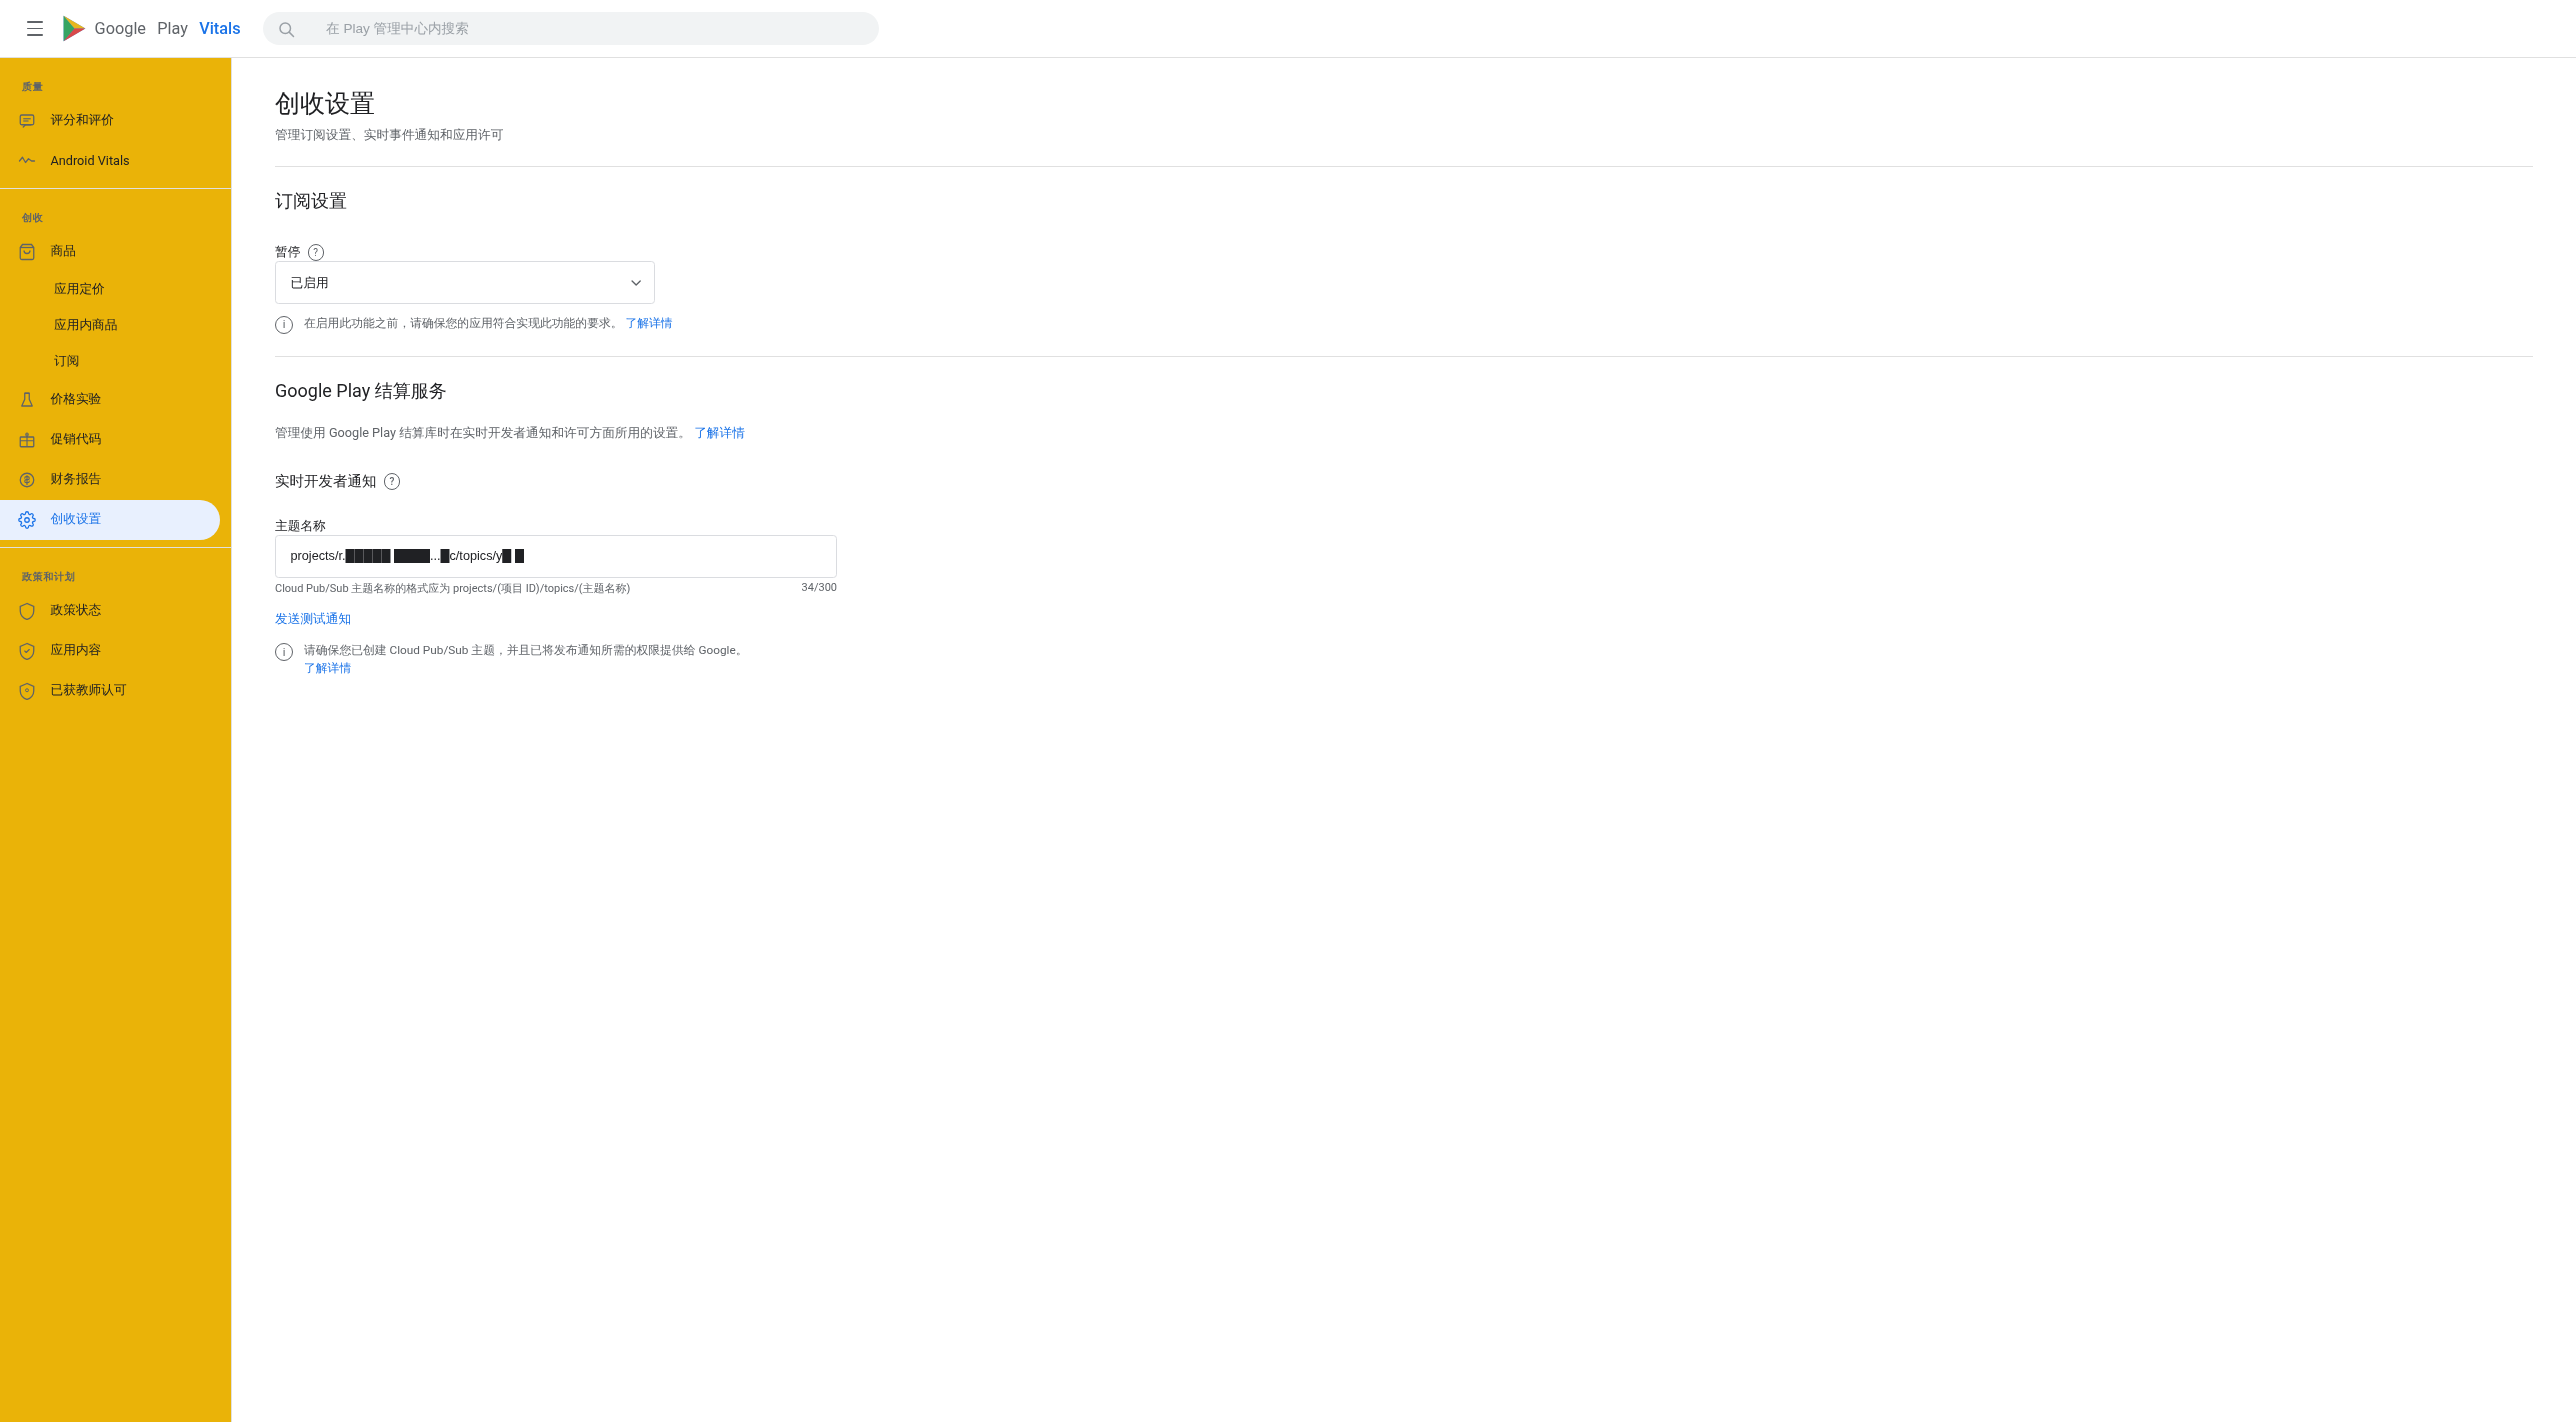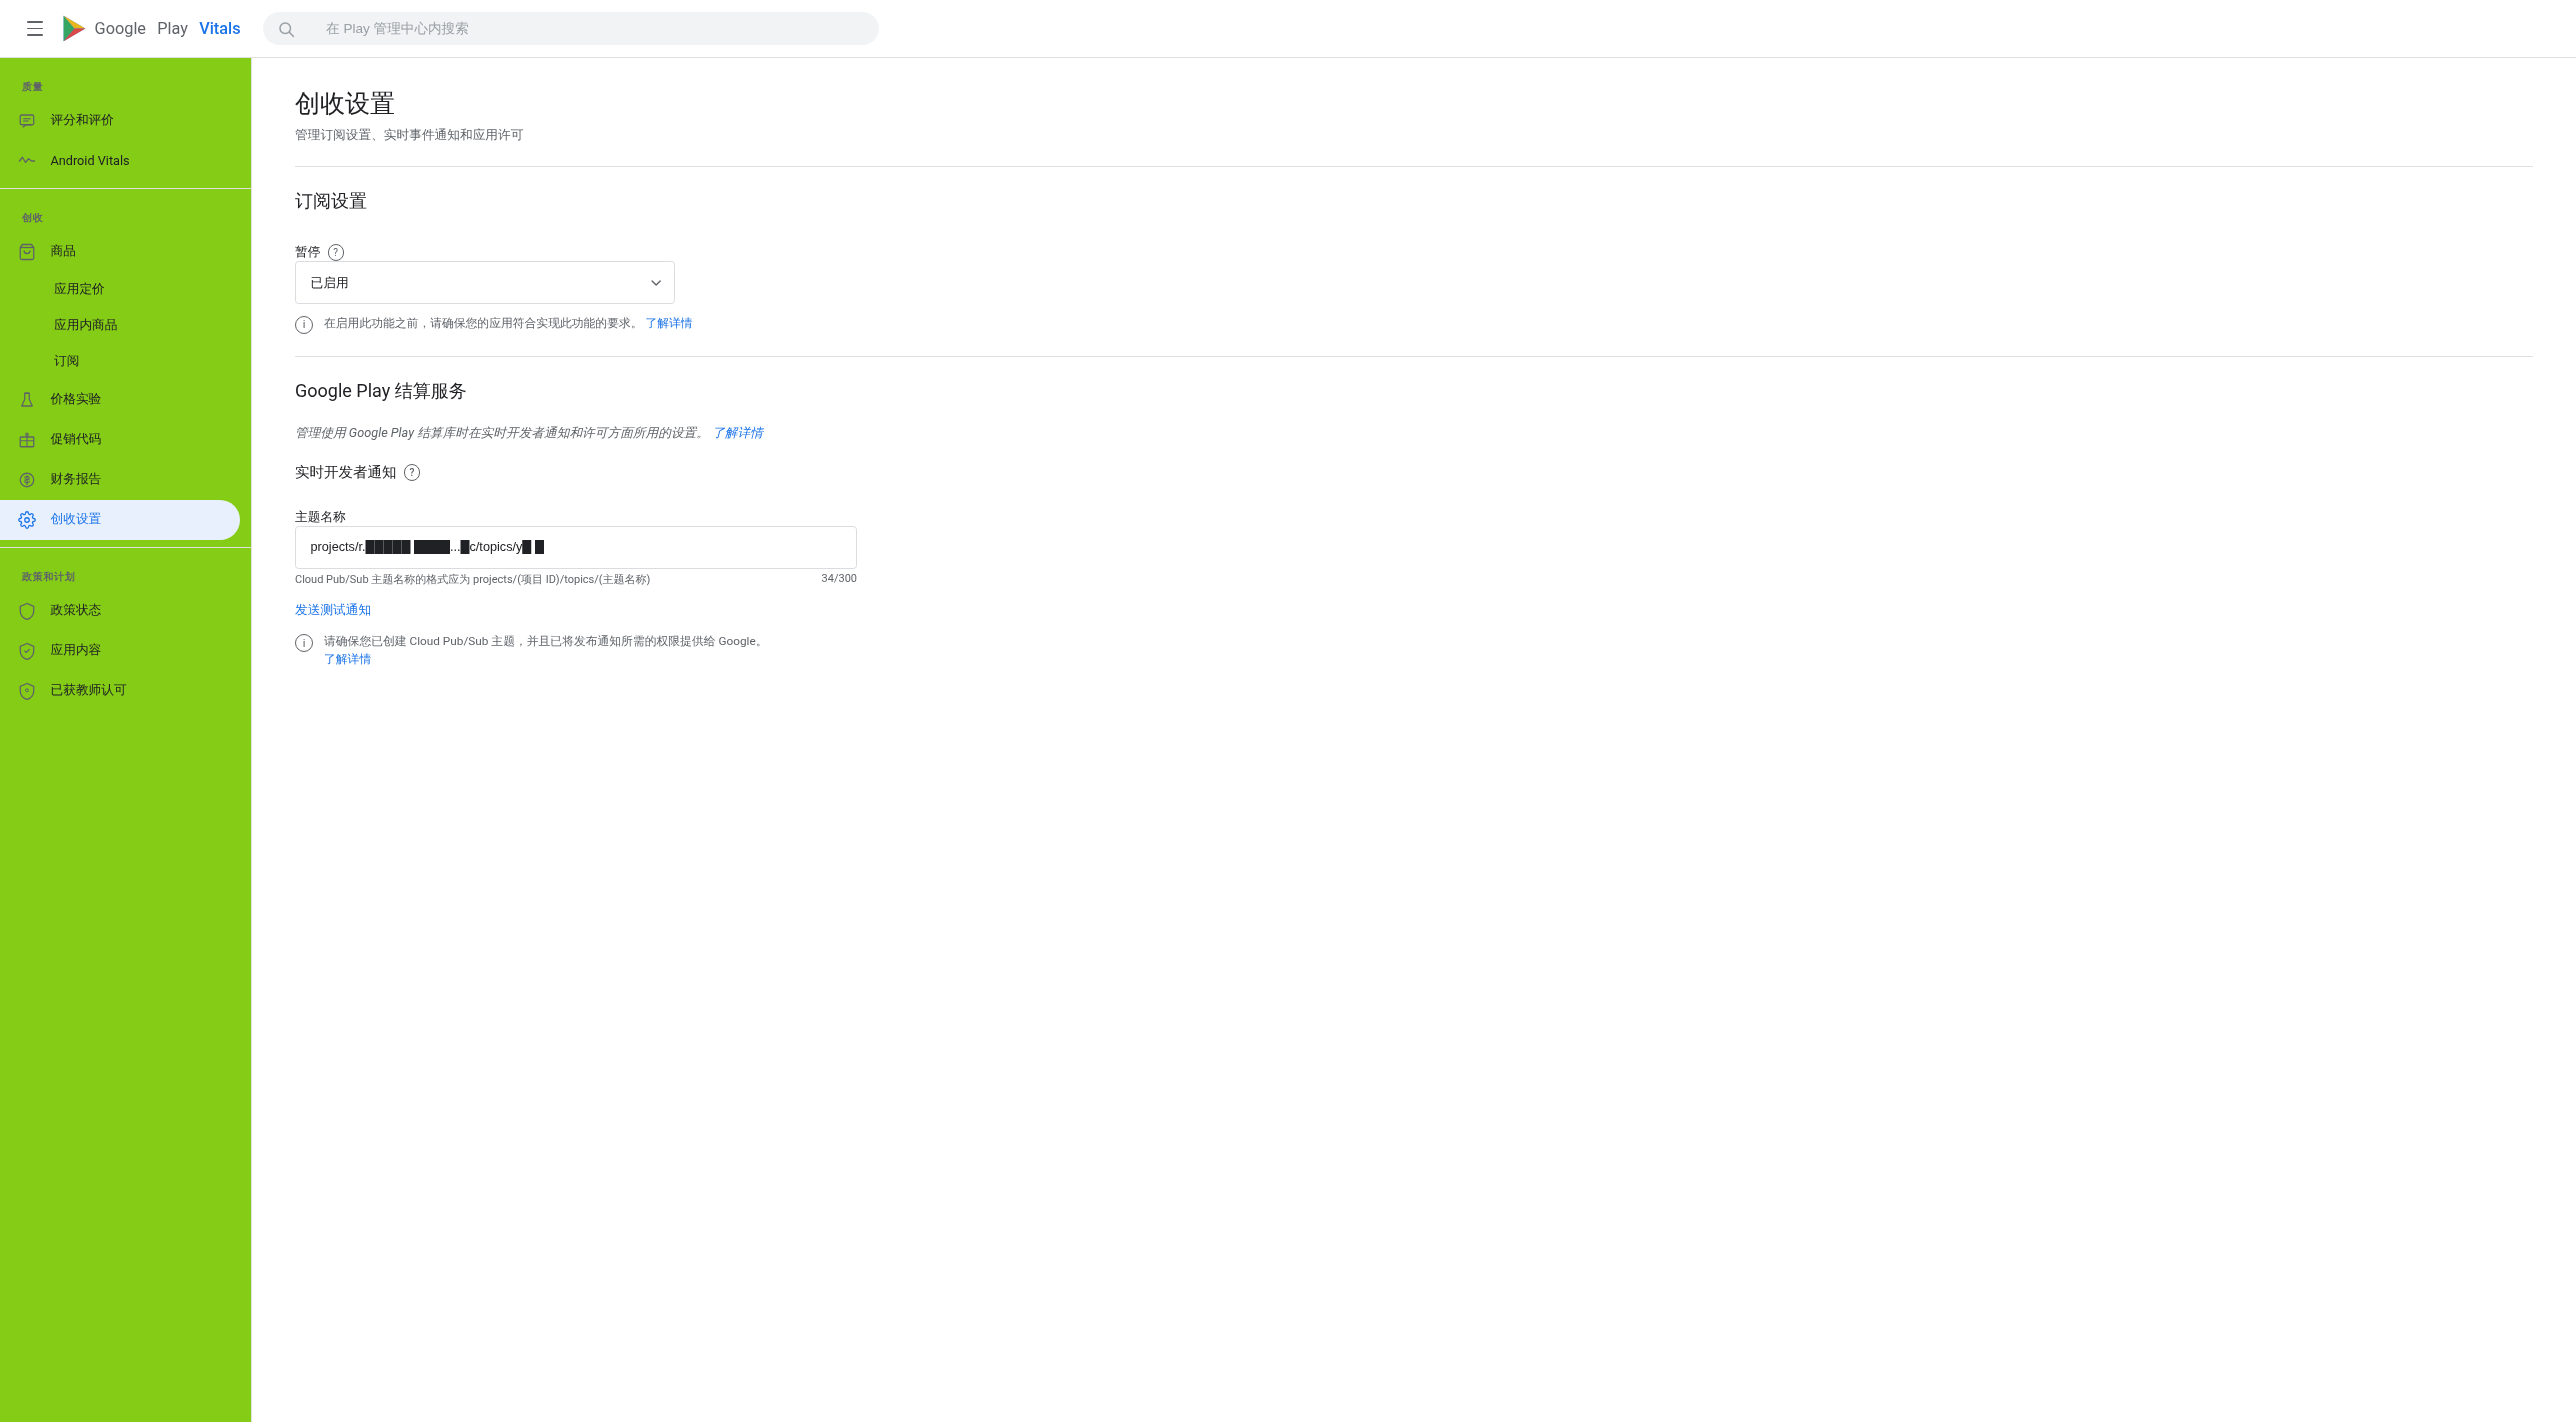--- a/index.html
+++ b/index.html
@@ -101,26 +101,26 @@
 
     
     .layout {
       display: flex;
       margin-top: 58px;
       height: calc(100vh - 58px);
     }
 
     
     .sidebar {
-      width: 252px;
+      width: 232px;
       flex-shrink: 0;
       border-right: 0.9px solid #e0e0e0;
       overflow-y: auto;
       padding: 7.2px 0;
-      background: #84cc16;
+      background: #eab308;
     }
     .sidebar-section-label {
       font-size: 10px;
       font-weight: 700;
       color: #5f6368;
       padding: 14.5px 22px 7.2px 22px;
       letter-spacing: 0.7px;
       text-transform: uppercase;
     }
     .sidebar-item {
@@ -538,21 +538,21 @@
             <span>在启用此功能之前，请确保您的应用符合实现此功能的要求。</span>
             <a class="info-link" href="#">了解详情</a>
           </p>
         </div>
       </div>
     </div>
 
     <div class="section-divider"></div>
 
     <h2 class="section-title">Google Play 结算服务</h2>
-    <p class="page-subtitle" style="margin-bottom: 21px; font-style: italic;">
+    <p class="page-subtitle" style="margin-bottom: 30px;">
       <span>管理使用 Google Play 结算库时在实时开发者通知和许可方面所用的设置。</span>
       <a class="info-link" href="#">了解详情</a>
     </p>
 
     <div class="sub-section-title">
       <span>实时开发者通知</span>
       <div class="help-icon">?</div>
     </div>
 
     <div class="form-row">

